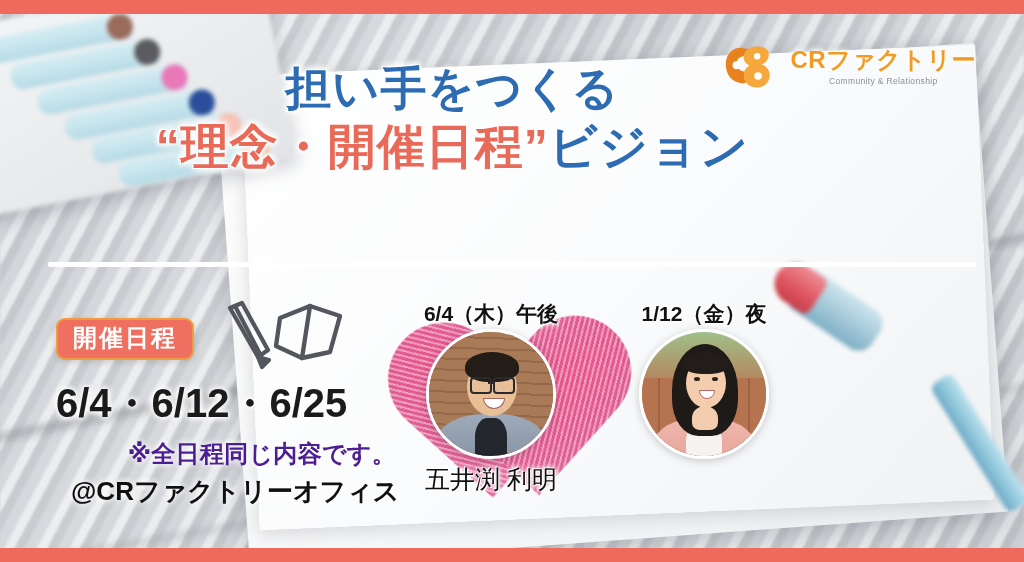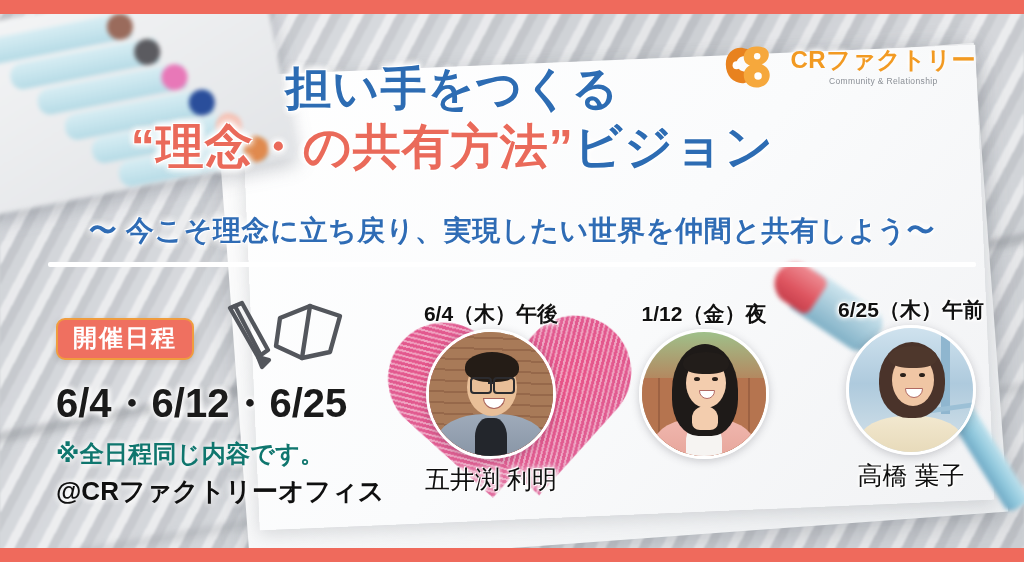--- a/index.html
+++ b/index.html
@@ -150,26 +150,26 @@
     display:inline-block;padding:5px 15px 7px;border-radius:9px;
     background:#ef7060;border:2px solid #f09c3e;
     color:#fff;font-size:24px;font-weight:800;letter-spacing:2px;line-height:1.1;
     box-shadow:0 2px 6px rgba(70,60,60,.18);
   }
   .dates{
     margin-top:16px;font-size:40px;font-weight:800;color:#1b1b1b;letter-spacing:0px;
     text-shadow:0 0 7px #fff,0 0 7px #fff,0 0 5px #fff;white-space:nowrap;
   }
   .note{
-    margin-top:7px;font-size:24px;font-weight:700;color:#0f766e;letter-spacing:.3px;
-    text-shadow:0 0 6px #fff,0 0 6px #fff;white-space:nowrap;
+    margin-top:7px;font-size:24px;font-weight:700;color:#4c1d95;letter-spacing:.3px;
+    text-shadow:0 0 6px #fff,0 0 6px #fff;white-space:nowrap;text-align:right;
   }
   .place{
     margin-top:4px;font-size:26px;font-weight:800;color:#101010;letter-spacing:0;
-    text-shadow:0 0 6px #fff,0 0 6px #fff;white-space:nowrap;
+    text-shadow:0 0 6px #fff,0 0 6px #fff;white-space:nowrap;margin-left:15px;
   }
 
   
   .speakers{position:absolute;left:396px;top:300px;width:616px;height:200px;}
   .spk{position:absolute;width:190px;text-align:center;}
   .spk .when{
     font-size:21px;font-weight:800;color:#111;letter-spacing:0;white-space:nowrap;
     text-shadow:0 0 6px #fff,0 0 6px #fff,0 0 4px #fff,1px 1px 0 #fff,-1px -1px 0 #fff;
   }
   .spk .ring{
@@ -250,24 +250,23 @@
         </svg>
       </span>
       <span class="logo-text">
         <span class="logo-name">CRファクトリー</span>
         <span class="logo-sub">Community &amp; Relationship</span>
       </span>
     </div>
 
     <div class="headline">
       <div class="hl-line">担い手をつくる</div>
-      <div class="hl-line l2"><span class="accent">“理念・の共有方法”</span><span>ビジョン</span></div>
-    </div>
-
-    <div class="subhead">〜 今こそ理念に立ち戻り、実現したい世界を仲間と共有しよう〜</div>
+      <div class="hl-line l2"><span class="accent">“理念・開催日程”</span><span>ビジョン</span></div>
+    </div>
+
     <div class="rule"></div>
 
     <div class="info">
       <span class="badge">開催日程</span>
       <div class="dates">6/4・6/12・6/25</div>
       <div class="note">※全日程同じ内容です。</div>
       <div class="place">@CRファクトリーオフィス</div>
     </div>
 
     <div class="doodles">
@@ -316,34 +315,16 @@
             <div class="head" style="left:44px;top:26px;width:40px;height:50px;background:#f3cdae;"></div>
             <div class="hair" style="left:41px;top:20px;width:46px;height:22px;background:#221d1a;"></div>
             <div class="eye" style="left:52px;top:45px;"></div>
             <div class="eye" style="left:70px;top:45px;"></div>
             <div class="mouth" style="left:57px;top:58px;width:14px;height:7px;background:#fff;border:1.3px solid #b26b66;"></div>
             <div style="position:absolute;left:50px;top:74px;width:26px;height:24px;background:#f3cdae;border-radius:50% 50% 30% 30%;"></div>
           </div>
         </div>
       </div>
 
-      <div class="spk" style="left:420px;top:-4px;">
-        <div class="when">6/25（木）午前</div>
-        <div class="ring">
-          <div class="ph">
-            <div class="bgscene" style="background:linear-gradient(180deg,#cfe2ee 0%,#aecadd 45%,#d6e3ea 100%);"></div>
-            <div style="position:absolute;left:92px;top:6px;width:9px;height:80px;background:#8fb6cf;"></div>
-            <div style="position:absolute;left:72px;top:78px;width:52px;height:5px;background:#9cc0d6;transform:rotate(-8deg);"></div>
-            <div class="body" style="left:10px;top:88px;width:104px;height:56px;background:linear-gradient(180deg,#f2e8cf,#e2d3af);"></div>
-            <div class="hair" style="left:30px;top:14px;width:66px;height:76px;background:#4a332a;border-radius:50% 50% 45% 45%;"></div>
-            <div class="head" style="left:43px;top:26px;width:42px;height:52px;background:#f0c6a4;"></div>
-            <div class="hair" style="left:40px;top:18px;width:48px;height:22px;background:#4e372c;"></div>
-            <div class="eye" style="left:51px;top:45px;"></div>
-            <div class="eye" style="left:70px;top:45px;"></div>
-            <div class="mouth" style="left:56px;top:60px;width:16px;height:8px;background:#fff;border:1.3px solid #b06a62;"></div>
-          </div>
-        </div>
-        <div class="who">高橋 葉子</div>
-      </div>
 
     </div>
   </div>
 </div>
 
 </body></html>

